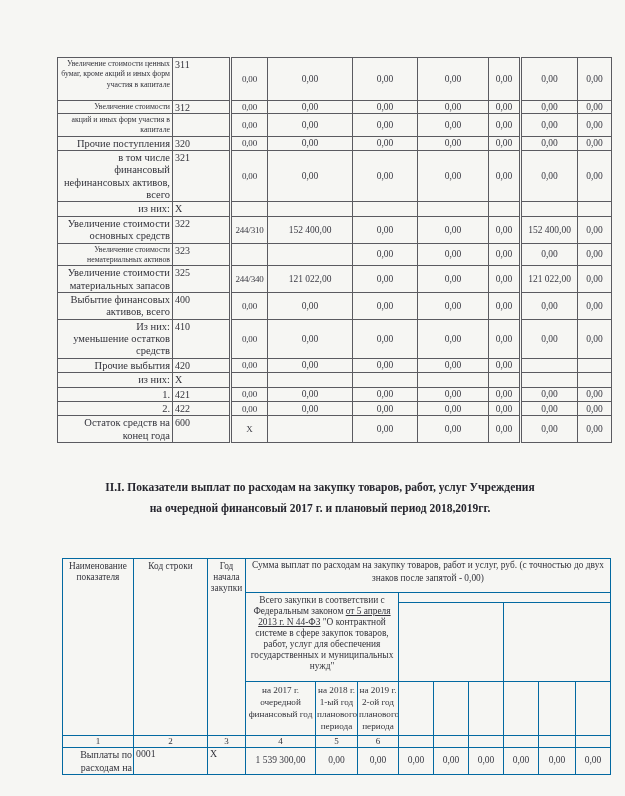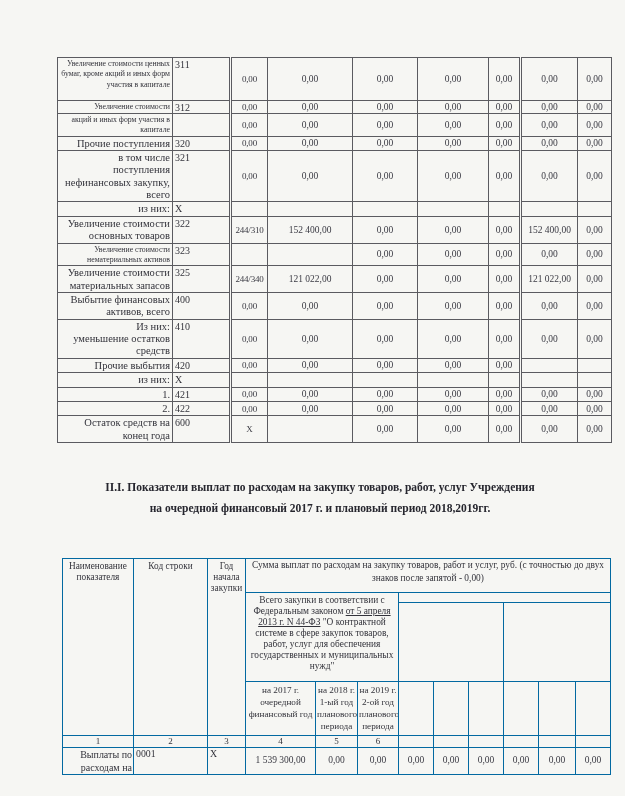--- a/index.html
+++ b/index.html
@@ -135,21 +135,21 @@
           <td class="code">320</td>
           <td class="num sub dbl">0,00</td>
           <td class="num">0,00</td>
           <td class="num">0,00</td>
           <td class="num">0,00</td>
           <td class="num">0,00</td>
           <td class="num dbl">0,00</td>
           <td class="num">0,00</td>
         </tr>
         <tr style="height: 50px;">
-          <td class="lbl">в том числе поступления нефинансовых закупку, всего</td>
+          <td class="lbl">в том числе финансовый нефинансовых активов, всего</td>
           <td class="code">321</td>
           <td class="num sub dbl">0,00</td>
           <td class="num">0,00</td>
           <td class="num">0,00</td>
           <td class="num">0,00</td>
           <td class="num">0,00</td>
           <td class="num dbl">0,00</td>
           <td class="num">0,00</td>
         </tr>
         <tr style="height: 13px;">
@@ -157,21 +157,21 @@
           <td class="code">X</td>
           <td class="num sub dbl"></td>
           <td class="num"></td>
           <td class="num"></td>
           <td class="num"></td>
           <td class="num"></td>
           <td class="num dbl"></td>
           <td class="num"></td>
         </tr>
         <tr style="height: 26px;">
-          <td class="lbl">Увеличение стоимости основных товаров</td>
+          <td class="lbl">Увеличение стоимости основных средств</td>
           <td class="code">322</td>
           <td class="num sub dbl">244/310</td>
           <td class="num">152 400,00</td>
           <td class="num">0,00</td>
           <td class="num">0,00</td>
           <td class="num">0,00</td>
           <td class="num dbl">152 400,00</td>
           <td class="num">0,00</td>
         </tr>
         <tr style="height: 19px;">

